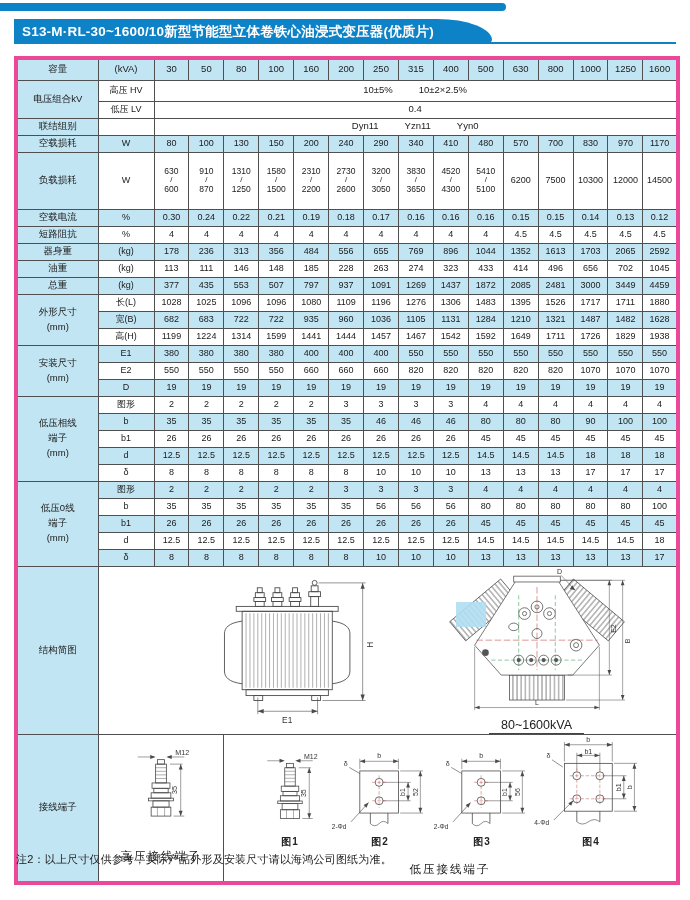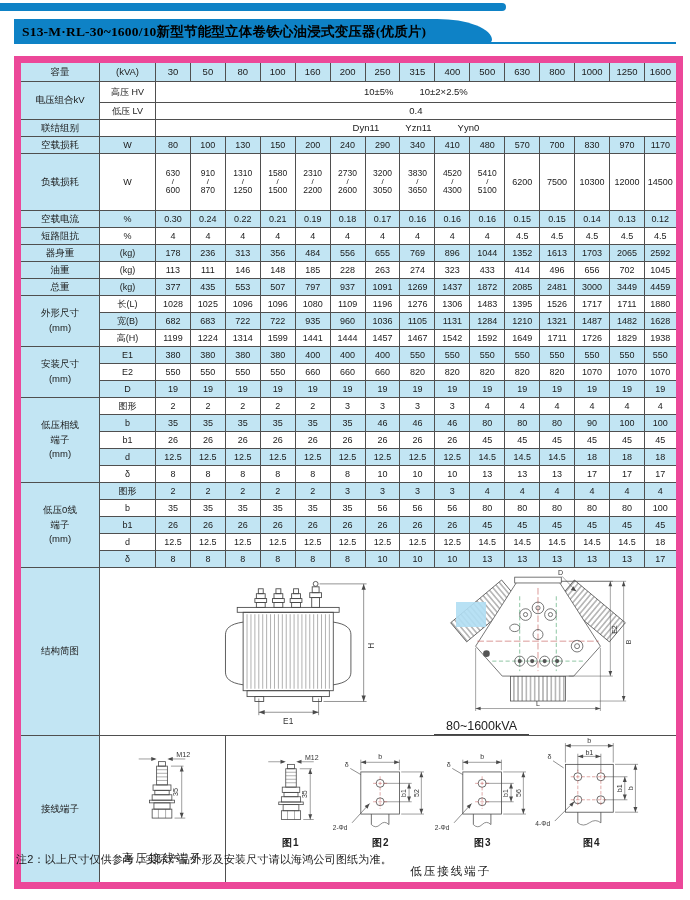--- a/index.html
+++ b/index.html
@@ -7,42 +7,42 @@
     width:690px;height:900px;position:relative;background:#ffffff;
     font-family:"Liberation Sans","DejaVu Sans",sans-serif;color:#1a1a1a;overflow:hidden;
   }
   
   .topstrip{position:absolute;left:0;top:3px;width:506px;height:8px;
     background:var(--banner-blue,#0e82c6);border-radius:0 9px 9px 0;}
   .banner{position:absolute;left:14px;top:19px;width:478px;height:25px;
     background:var(--banner-blue,#0e82c6);
     border-top-right-radius:70px 27px;border-bottom-right-radius:10px 5px;
     display:flex;align-items:center;z-index:2;}
-  .banner span{color:#000000;font-weight:bold;font-size:13.5px;padding-left:8px;white-space:nowrap;letter-spacing:0.2px;font-family:Liberation Serif, serif;}
+  .banner span{color:#ffffff;font-weight:bold;font-size:13.5px;padding-left:8px;white-space:nowrap;letter-spacing:0.2px;}
   .underline{position:absolute;left:14px;top:42px;width:662px;height:2px;background:var(--banner-blue,#0e82c6);}
   
   table.spec{position:absolute;left:14px;top:56px;width:662px;border-collapse:collapse;table-layout:fixed;
-    border:7px solid #ec4899;}
+    border:4px solid #ec4899;}
   col.c0{width:82px;} col.c1{width:56px;} col.cv{width:34.93px;}
   table.spec td{border:1px solid #4f4f4f;text-align:center;vertical-align:middle;
     font-size:9px;padding:0;overflow:hidden;line-height:1.15;}
   tr.h17{height:17px;} tr.h21{height:21px;} tr.h22{height:22px;} tr.tall{height:57px;}
   tr.r-blue td{background:var(--table-blue,#c2e5f3);}
   tr.r-white td{background:#ffffff;}
   table.spec td.glabel{background:var(--table-blue,#c2e5f3);font-size:9.5px;white-space:pre-line;line-height:1.55;}
   tr.gfirst td{border-top-width:1.5px;}
   tr.caprow td{font-size:9.5px;}
   td.spancell .seg{display:inline-block;margin:0 13px;font-size:9.5px;}
   .frac{display:flex;flex-direction:column;line-height:1.05;font-size:8.5px;}
   .frac div:nth-child(2){font-size:8px;}
   
   tr.diagrow1{height:165px;} tr.diagrow2{height:128px;}
   table.spec td.diagcell{background:#fff;padding:0;}
   .structwrap{height:100%;display:flex;align-items:center;padding-left:100px;box-sizing:border-box;}
-  .tvblock{margin-left:38px;display:flex;flex-direction:column;align-items:flex-start;}
+  .tvblock{margin-left:38px;display:flex;flex-direction:column;align-items:center;}
   .kvacap{font-size:12.5px;color:#222;border-bottom:1.2px solid #444;padding:0 12px 1px;margin-top:3px;}
   .hvwrap{height:100%;display:flex;flex-direction:column;align-items:center;justify-content:flex-end;padding-bottom:4px;box-sizing:border-box;}
   .hvcap,.lvcap{font-size:11.5px;letter-spacing:2px;color:#222;margin-top:16px;}
   .lvwrap{height:100%;display:flex;flex-direction:column;align-items:center;justify-content:flex-end;padding-bottom:4px;box-sizing:border-box;}
   .figrow{display:flex;align-items:flex-end;gap:2px;}
   .fig{display:flex;flex-direction:column;align-items:center;}
   .figcap{font-size:10px;color:#222;letter-spacing:1px;font-weight:bold;}
   svg text{font-family:"Liberation Sans","DejaVu Sans",sans-serif;}
   
   .artifact{position:absolute;left:456px;top:602px;width:30px;height:25px;background:rgba(176,222,243,0.9);z-index:3;}

